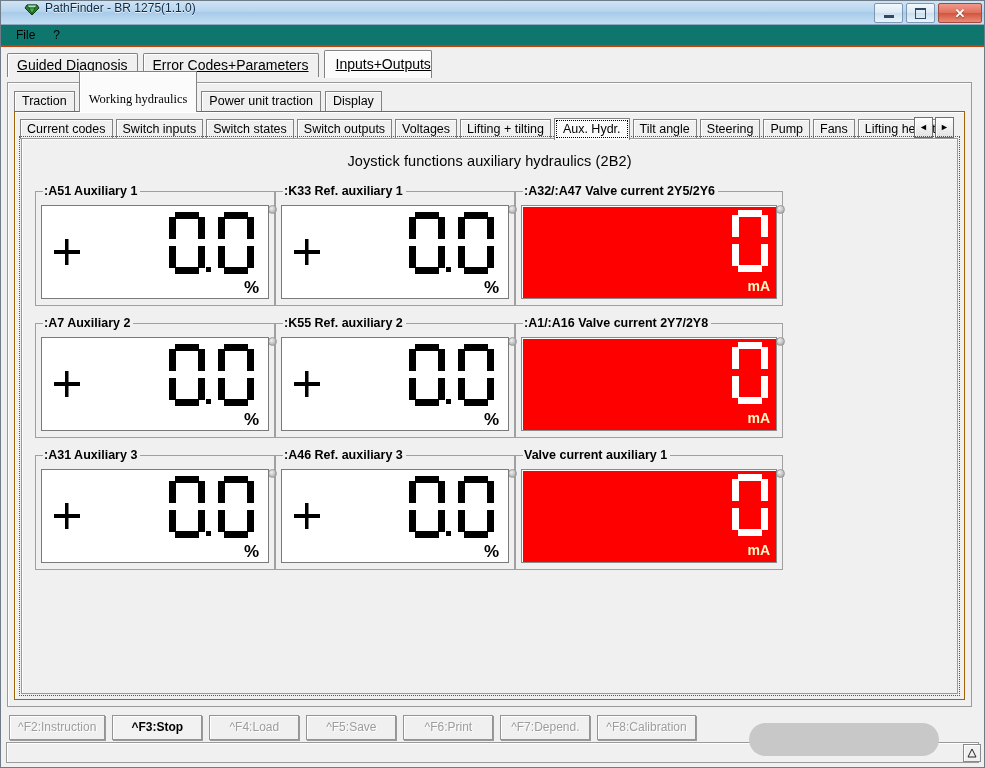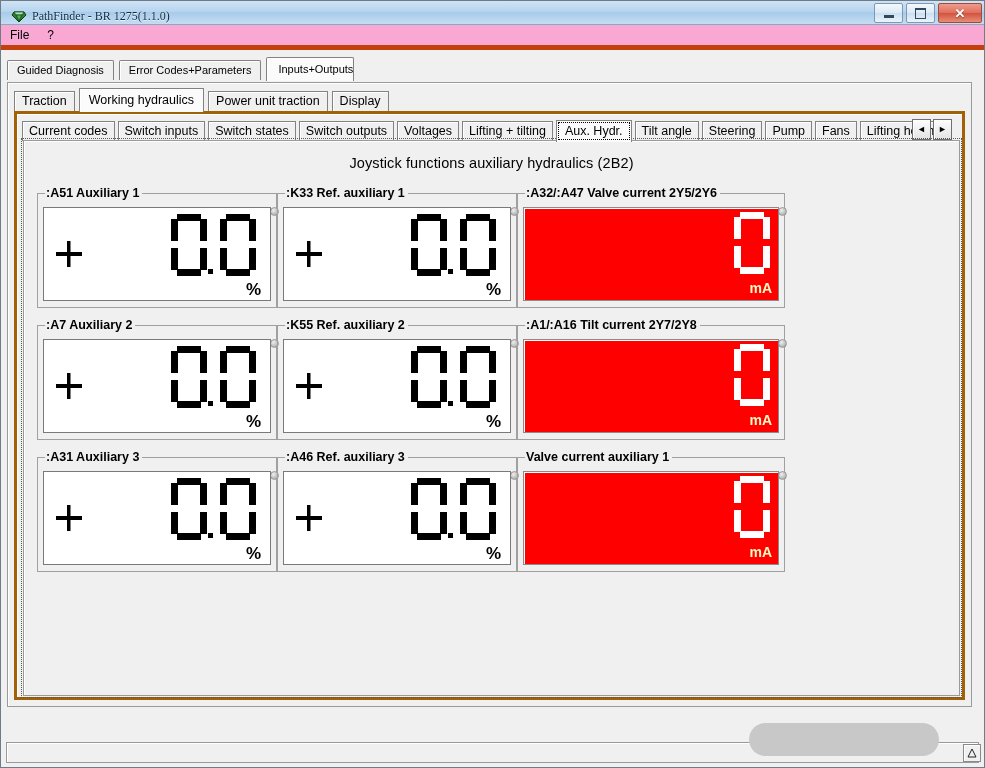--- a/index.html
+++ b/index.html
@@ -19,23 +19,22 @@
     border: 1px solid #6f7b86;
   }
 
   
   .titlebar {
     position: relative;
     height: 23px;
     background: linear-gradient(to bottom, #cfe3f5 0%, #b7d5ef 45%, #a8cbe9 50%, #c3def3 100%);
     border-bottom: 1px solid #8ca9c4;
     display: flex;
-    align-items: flex-end;
-    padding-left: 10px;
-    font-family: Liberation Serif, serif;
+    align-items: flex-start;
+    padding-left: 23px;
   }
   .title-icon { width: 16px; height: 16px; margin-right: 5px; flex: none; }
   .title-text {
     font-size: 12px;
     color: #0b2a45;
     white-space: nowrap;
     text-shadow: 0 1px 0 rgba(255,255,255,.75);
   }
   .wincontrols {
     position: absolute; right: 2px; top: 2px;
@@ -56,49 +55,50 @@
   .winbtn .glyph-min { width: 10px; height: 3px; background: #31495f; margin-top: 6px; }
   .winbtn .glyph-max { width: 9px; height: 8px; border: 1px solid #31495f; border-top-width: 2px; }
   .winbtn.close .glyph-x {
     color: #fff; font-weight: bold; font-size: 13px; line-height: 13px;
     text-shadow: 0 1px 1px rgba(0,0,0,.45);
   }
 
   
   .menubar {
     height: 20px;
-    background: #f9a8d4;
+    background: #0f766e;
     display: flex; align-items: center;
-    padding-left: 0;
-    border-bottom: 5px solid #c2410c;
+    padding-left: 6px;
+    border-bottom: 2px solid #c2410c;
   }
   .menu-item {
     padding: 2px 9px;
     font-size: 12px;
     color: #000;
   }
 
   
   .tabs-l1 {
     display: flex; align-items: flex-end;
     height: 26px;
     padding: 4px 0 0 6px;
     background: #f0f0f0;
   }
   .tab-l1 {
-    font-size: 11px;
+    font-size: 14px;
     padding: 3px 9px 4px 9px;
     margin-right: 5px;
     background: #f0f0f0;
     border: 1px solid #828282;
     border-bottom: none;
     border-top-left-radius: 2px; border-top-right-radius: 2px;
     box-shadow: inset 1px 1px 0 #ffffff;
     position: relative; top: 0;
     white-space: nowrap;
+    text-decoration: underline;
   }
   .tab-l1.active {
     background: #fbfbfb;
     padding: 5px 0 6px 11px;
     top: 1px;
     box-shadow: inset 1px 1px 0 #ffffff;
     z-index: 3;
   }
 
   
@@ -123,31 +123,32 @@
     padding: 2px 7px 3px 7px;
     margin-right: 4px;
     background: #f0f0f0;
     border: 1px solid #828282;
     border-bottom: none;
     box-shadow: inset 1px 1px 0 #ffffff;
     white-space: nowrap;
   }
   .tab-l2.active {
     background: #fbfbfb;
-    padding: 4px 9px 5px 9px;
+    padding: 20px 9px 5px 9px;
     position: relative; top: 1px;
     z-index: 3;
+    font-family: Liberation Serif, serif;
   }
 
   .panel-l2 {
     position: absolute;
     left: 6px; top: 28px;
     width: 951px; height: 589px;
     background: #f0f0f0;
-    border: 3px solid #a16207;
+    border: 1px solid #a16207;
     box-shadow: inset 1px 1px 0 #ffffff;
     box-sizing: border-box;
   }
 
   
   .tabs-l3 {
     display: flex; align-items: flex-end;
     height: 22px;
     padding: 5px 0 0 5px;
     position: relative;
@@ -599,21 +600,21 @@
                         </span>
                     </span>
                     <span class="unit">%</span>
                   </div>
                 </div>
               </fieldset>
             </div>
 
             <div class="cell wide">
               <fieldset class="group">
-                <legend>:A1/:A16 Tilt current 2Y7/2Y8</legend>
+                <legend>:A1/:A16 Valve current 2Y7/2Y8</legend>
                 <div class="gauge-wrap">
                   <span class="led"></span>
                   <div class="display red">
                     <span class="segs">
                       <span class="digit">
                           <i class="seg a"></i>
                           <i class="seg b"></i>
                           <i class="seg c"></i>
                           <i class="seg d"></i>
                           <i class="seg e"></i>
@@ -727,20 +728,29 @@
                 </div>
               </fieldset>
             </div>
           </div>
 
         </div>
       </div>
     </div>
   </div>
 
+  <div class="fkeys">
+    <div class="fkey">^F2:Instruction</div>
+    <div class="fkey enabled">^F3:Stop</div>
+    <div class="fkey">^F4:Load</div>
+    <div class="fkey">^F5:Save</div>
+    <div class="fkey">^F6:Print</div>
+    <div class="fkey">^F7:Depend.</div>
+    <div class="fkey">^F8:Calibration</div>
+  </div>
 
   <div class="statusbar">
     <span></span>
   </div>
   <div class="status-blob"></div>
   <div class="corner-btn">
     <svg width="10" height="10" viewBox="0 0 10 10">
       <polygon points="5,1 9,9 1,9" fill="none" stroke="#222" stroke-width="1"></polygon>
     </svg>
   </div>

